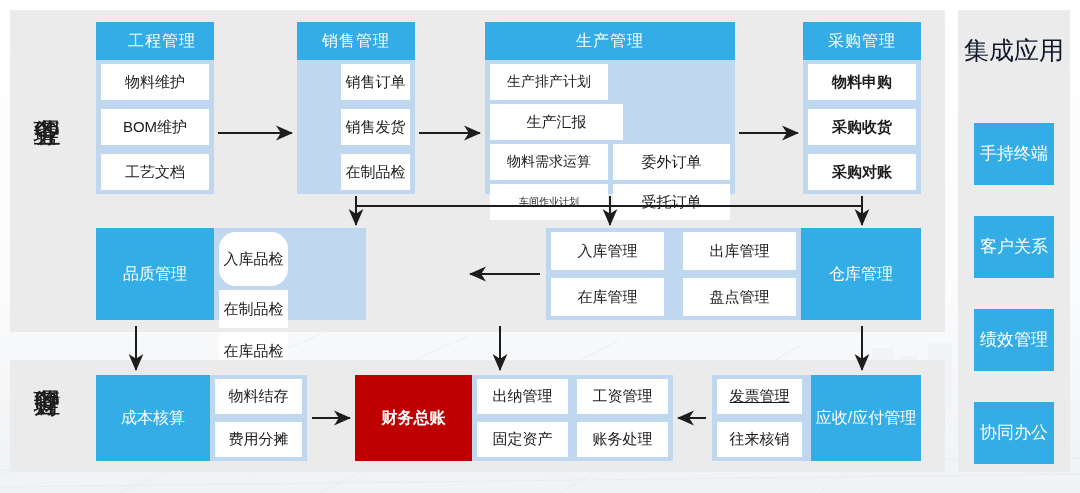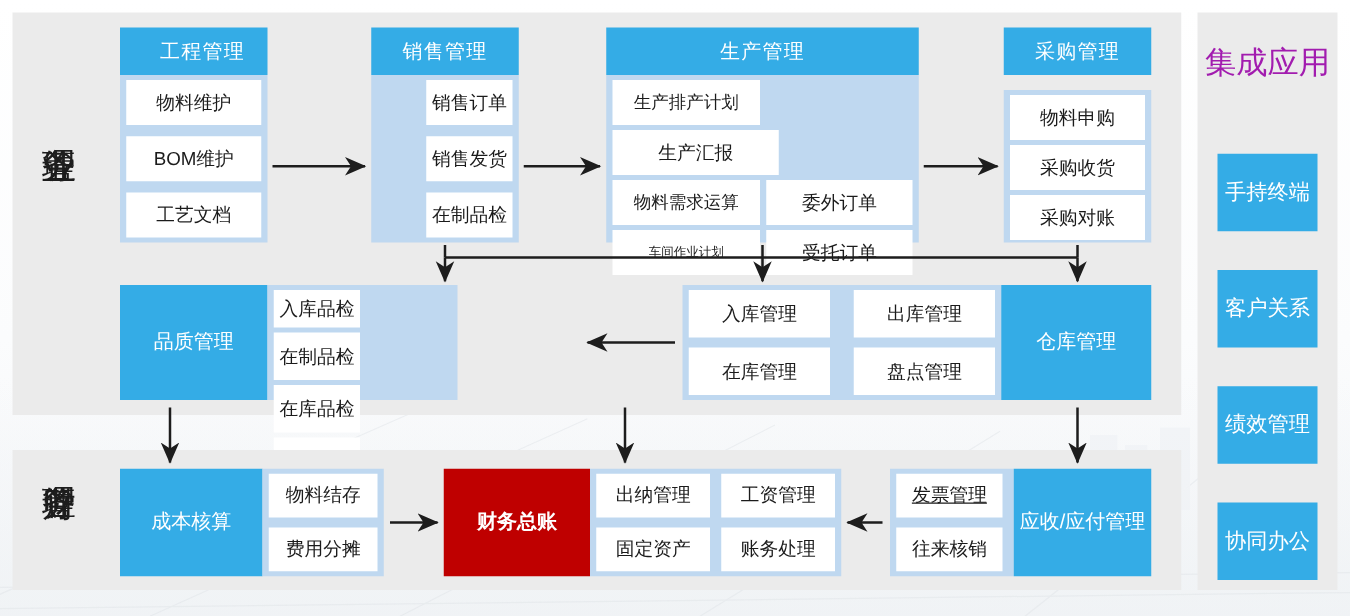--- a/index.html
+++ b/index.html
@@ -84,21 +84,21 @@
     background:#bfd8f0;
     flex:1 1 auto;
     display:flex;flex-wrap:wrap;
     align-content:space-between;justify-content:space-between;
     padding:4px 5px;box-sizing:border-box;
     gap:4px 5px;
   }
   
   .rcol{position:absolute;background:#ebebeb;}
   .rtitle{
-    position:absolute;color:#a21caf;font-size:25px;line-height:30px;
+    position:absolute;color:#0f172a;font-size:25px;line-height:30px;
     text-align:center;width:100%;font-weight:400;
   }
   .rbtn{
     position:absolute;background:#34ace6;color:#fff;font-size:17px;
     display:flex;align-items:center;justify-content:center;
     text-align:center;line-height:22px;
   }
   svg.lines{position:absolute;left:0;top:0;width:1080px;height:493px;pointer-events:none;}
 </style>
 </head>
@@ -155,31 +155,31 @@
       <div class="cell" style="width:133px;height:36px;">生产汇报</div>
       <div class="cell" style="width:118px;height:36px;font-size:14px;">物料需求运算</div>
       <div class="cell" style="width:117px;height:36px;">委外订单</div>
       <div class="cell" style="width:118px;height:36px;font-size:10px;">车间作业计划</div>
       <div class="cell" style="width:117px;height:36px;">受托订单</div>
     </div>
   </div>
 
   <div class="group" style="left:803px;top:22px;width:118px;height:172px;">
     <div class="ghead" style="height:38px;">采购管理</div>
-    <div class="gbody" style="top:50px;">
+    <div class="gbody" style="top:38px;font-weight:bold;">
       <div class="cell" style="width:108px;height:36px;">物料申购</div>
       <div class="cell" style="width:108px;height:36px;">采购收货</div>
       <div class="cell" style="width:108px;height:36px;">采购对账</div>
     </div>
   </div>
 
   <div class="sgroup" style="left:96px;top:228px;width:270px;height:92px;">
     <div class="sblock" style="width:118px;">品质管理</div>
     <div class="sitems">
-      <div class="cell" style="width:69px;height:30px;">入库品检</div>
+      <div class="cell" style="width:69px;height:54px;border-radius:17px;">入库品检</div>
       <div class="cell" style="width:69px;height:38px;">在制品检</div>
       <div class="cell" style="width:69px;height:38px;">在库品检</div>
       <div class="cell" style="width:69px;height:38px;">客户投诉</div>
     </div>
   </div>
 
   <div class="sgroup" style="left:546px;top:228px;width:375px;height:92px;">
     <div class="sitems">
       <div class="cell" style="width:113px;height:38px;">入库管理</div>
       <div class="cell" style="width:113px;height:38px;">出库管理</div>

